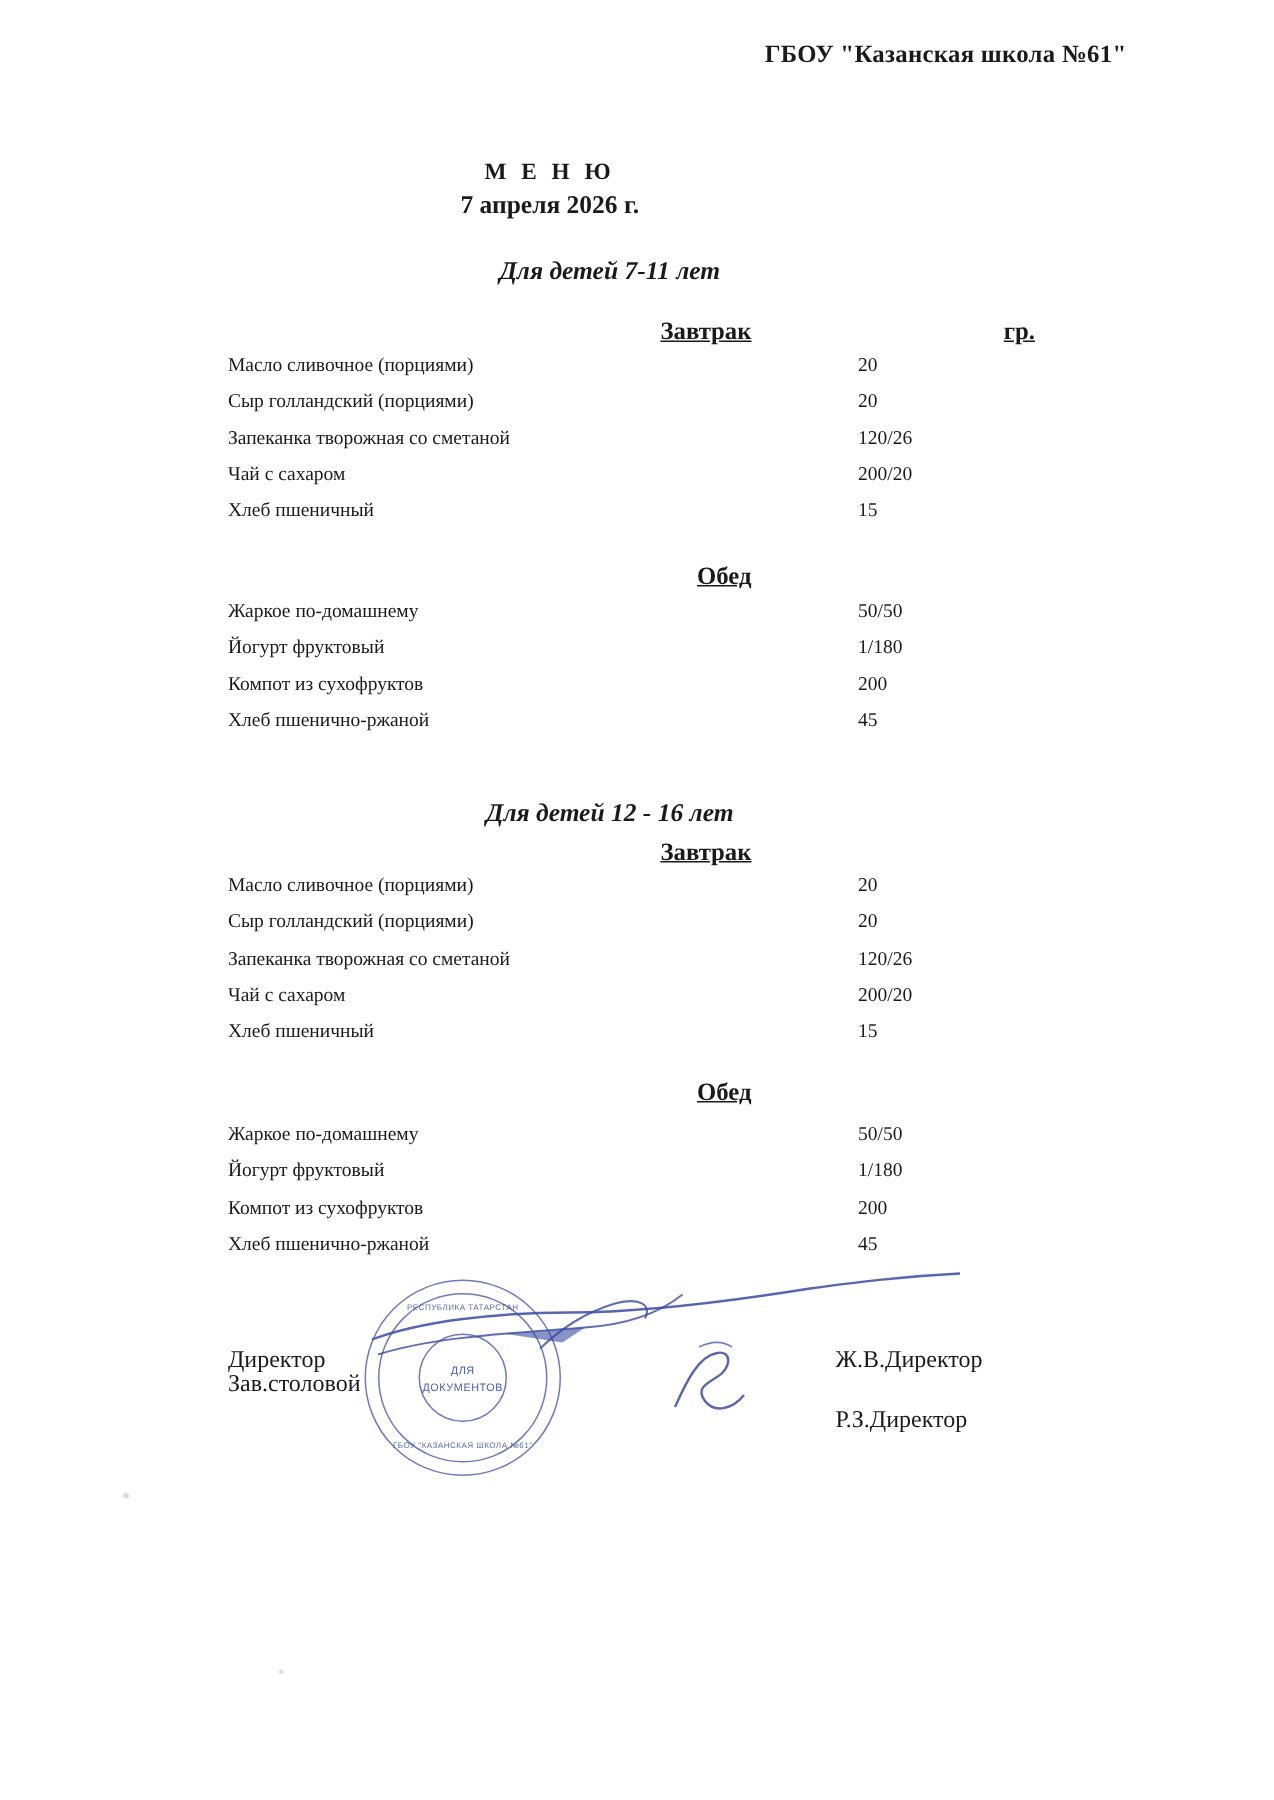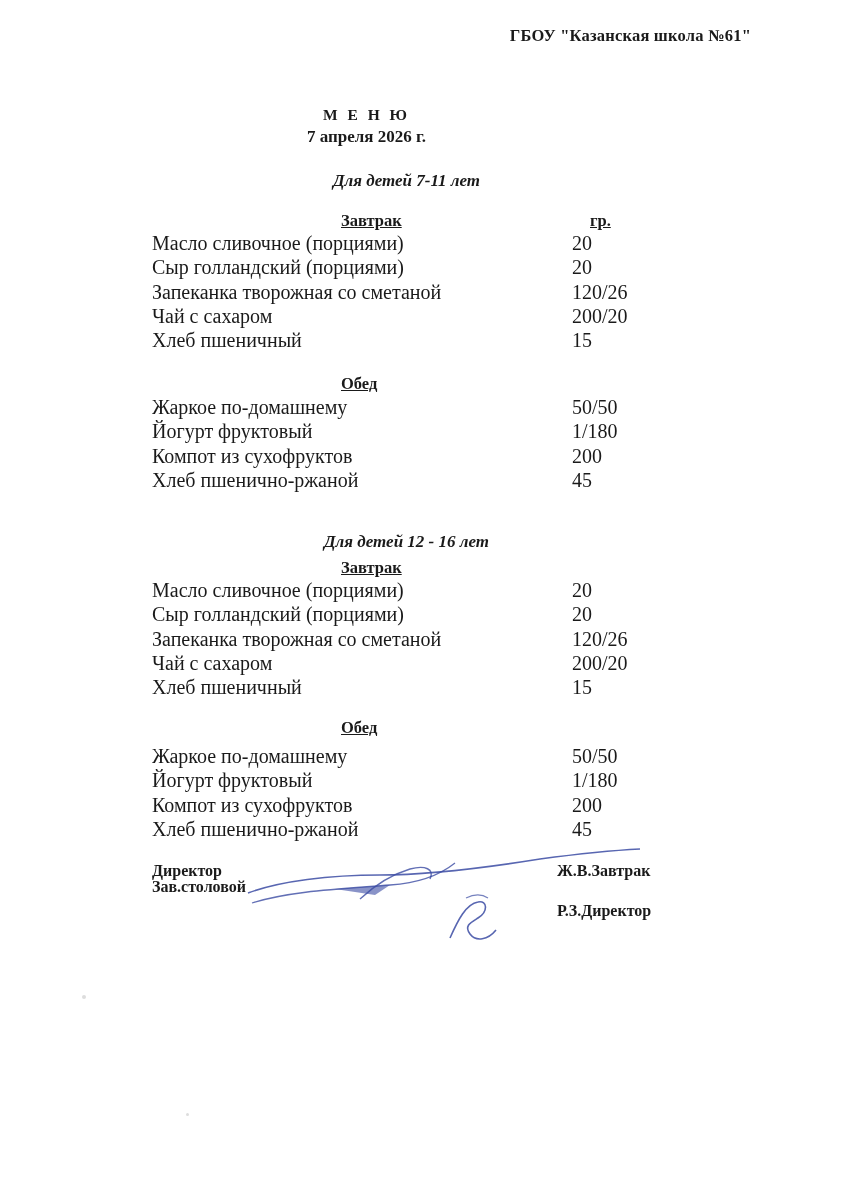--- a/index.html
+++ b/index.html
@@ -62,62 +62,63 @@
     transform: translateX(-18px);
   }
   .age-group-1 { top: 171px; }
   .age-group-2 { top: 532px; }
 
   .meal-head {
     position: absolute;
     font-size: 16.5px;
     font-weight: bold;
     text-decoration: underline;
-    text-align: left;
+    text-align: right;
   }
   .bk1 { top: 211px; left: 341px; width: 160px; }
   .gr1 { top: 211px; left: 590px; width: 100px; text-decoration: underline; }
   .ob1 { top: 374px; left: 341px; width: 160px; }
   .bk2 { top: 558px; left: 341px; width: 160px; }
   .ob2 { top: 718px; left: 341px; width: 160px; }
 
   .rows {
     position: absolute;
     left: 152px;
     width: 540px;
   }
   .rows-b1 { top: 231px; }
   .rows-o1 { top: 395px; }
   .rows-b2 { top: 578px; }
   .rows-o2 { top: 744px; }
 
   .row {
     position: relative;
     height: 24.3px;
-    font-size: 20px;
+    font-size: 13px;
     line-height: 24.3px;
   }
   .row .name {
     position: absolute;
     left: 0;
     top: 0;
     white-space: nowrap;
   }
   .row .qty {
     position: absolute;
     left: 420px;
     top: 0;
     width: 120px;
     white-space: nowrap;
   }
 
   .sign-row {
     position: absolute;
     font-size: 16px;
-    font-weight: bold;
+    font-weight: normal;
+    margin-top: 36px;
   }
   .sign-label-1 { top: 862px; left: 152px; }
   .sign-name-1  { top: 862px; left: 557px; }
   .sign-label-2 { top: 878px; left: 152px; }
   .sign-name-2  { top: 902px; left: 557px; }
 
   
   .stamp {
     position: absolute;
     left: 243px;
@@ -289,33 +290,42 @@
       <span class="name">Компот из сухофруктов</span>
       <span class="qty">200</span>
     </div>
     <div class="row">
       <span class="name">Хлеб пшенично-ржаной</span>
       <span class="qty">45</span>
     </div>
   </div>
 
   <div class="sign-row sign-label-1">Директор</div>
-  <div class="sign-row sign-name-1">Ж.В.Завтрак</div>
+  <div class="sign-row sign-name-1">Ж.В.Директор</div>
   <div class="sign-row sign-label-2">Зав.столовой</div>
   <div class="sign-row sign-name-2">Р.З.Директор</div>
 
   <svg class="signature-svg" viewBox="0 0 420 120">
     <path d="M8 48 C40 36, 90 30, 140 30 C190 30, 250 22, 300 14 C330 10, 360 6, 400 4" fill="none" stroke="#3b4ba3" stroke-width="1.6" opacity="0.85"></path>
     <path d="M12 58 C50 46, 100 44, 150 40 C180 38, 200 30, 215 18" fill="none" stroke="#3b4ba3" stroke-width="1.3" opacity="0.8"></path>
     <path d="M120 54 C135 40, 150 30, 170 24 C185 20, 195 24, 190 34" fill="none" stroke="#3b4ba3" stroke-width="1.4" opacity="0.8"></path>
     <path d="M95 44 L150 40 L135 50 Z" fill="#3b4ba3" opacity="0.6"></path>
   </svg>
 
   <svg class="signature-svg-2" viewBox="0 0 110 70">
     <path d="M20 48 C28 30, 36 14, 48 12 C58 10, 58 22, 48 28 C40 33, 34 36, 40 44 C46 52, 58 50, 66 40" fill="none" stroke="#3b4ba3" stroke-width="1.6" opacity="0.85"></path>
     <path d="M36 8 C44 4, 52 4, 58 8" fill="none" stroke="#3b4ba3" stroke-width="1.2" opacity="0.7"></path>
   </svg>
 
+  <div class="stamp">
+    <div class="ring-outer"></div>
+    <div class="ring-mid"></div>
+    <div class="ring-inner"></div>
+    <div class="stamp-text-top">РЕСПУБЛИКА ТАТАРСТАН</div>
+    <div class="stamp-center-1">ДЛЯ</div>
+    <div class="stamp-center-2">ДОКУМЕНТОВ</div>
+    <div class="stamp-text-bottom">ГБОУ "КАЗАНСКАЯ ШКОЛА №61"</div>
+  </div>
 
   <div class="speck" style="left:82px; top:995px; width:4px; height:4px;"></div>
   <div class="speck" style="left:186px; top:1113px; width:3px; height:3px;"></div>
 
 </div>
 
 </body></html>

